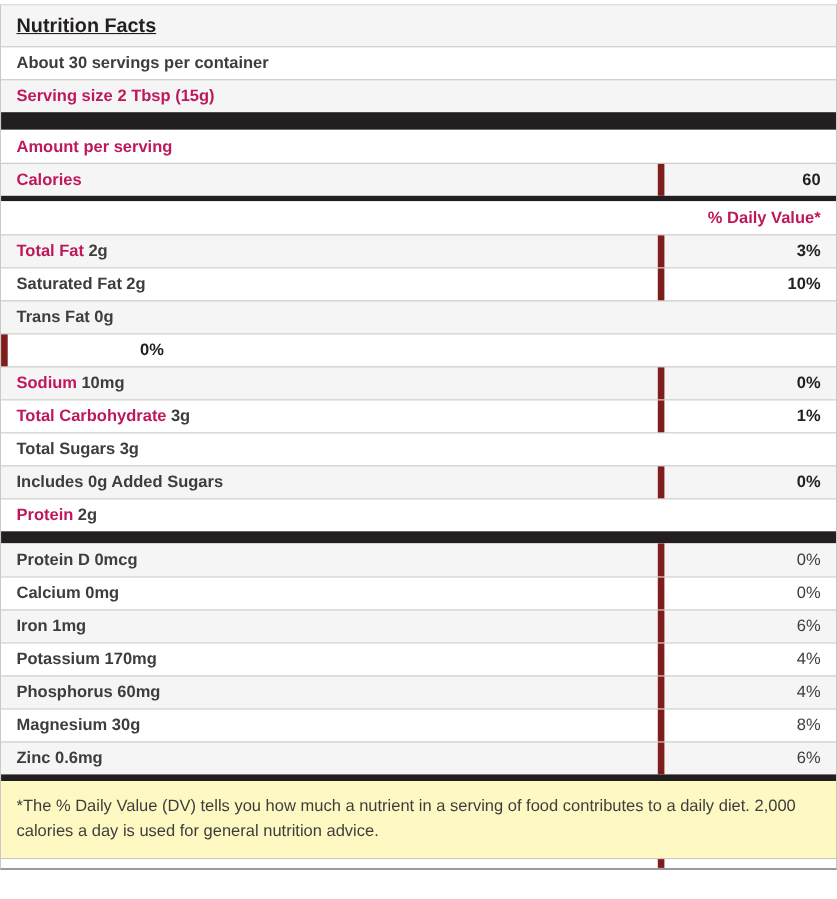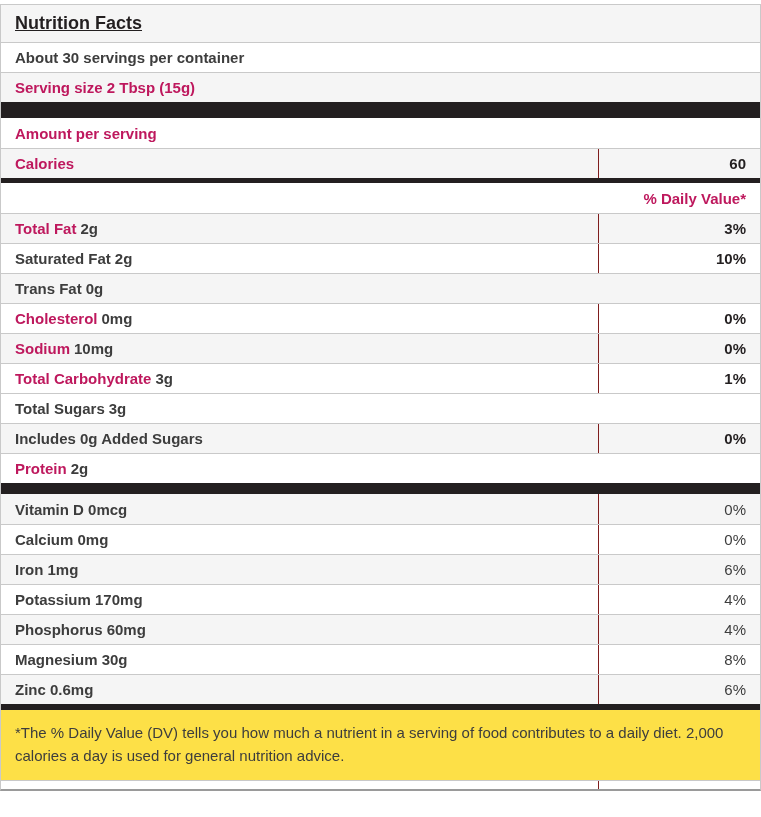--- a/index.html
+++ b/index.html
@@ -34,21 +34,21 @@
   .cell-left {
     flex: 1;
     display: flex;
     align-items: center;
     padding: 0 14px;
     min-width: 0;
   }
   .cell-right {
     width: 162px;
     box-sizing: border-box;
-    border-left: 1px solid #7f1d1d;
+    border-left: 6px solid #7f1d1d;
     display: flex;
     align-items: center;
     justify-content: flex-end;
     padding: 0 14px;
   }
   .cell-full {
     flex: 1;
     display: flex;
     align-items: center;
     padding: 0 14px;
@@ -64,21 +64,21 @@
   .normal { font-weight: 700; color: #3d3d3d; }
   .amt { margin-left: 4px; }
   .dv-bold { font-weight: 700; color: #231f20; }
   .dv-normal { font-weight: 400; color: #3d3d3d; }
   .black-bar { background: #231f20; }
   .bar-lg { height: 16px; }
   .bar-sm { height: 5px; }
   .bar-md { height: 11px; }
   .bar-ft { height: 6px; }
   .footnote {
-    background: #fde047;
+    background: #fef9c3;
     padding: 11px 14px 12px 14px;
     line-height: 1.55;
     font-size: 15px;
     color: #3d3d3d;
   }
   .trailing-row {
     display: flex;
     min-height: 8px;
     border-top: 1px solid #c9c9c9;
     background: #ffffff;
@@ -137,24 +137,20 @@
   </div>
 
   <div class="row gray">
     <div class="cell-full">
       <span class="normal">Trans Fat</span>
       <span class="normal amt">0g</span>
     </div>
   </div>
 
   <div class="row white">
-    <div class="cell-left">
-      <span class="bold">Cholesterol</span>
-      <span class="normal amt">0mg</span>
-    </div>
     <div class="cell-right dv-bold">0%</div>
   </div>
 
   <div class="row gray">
     <div class="cell-left">
       <span class="bold">Sodium</span>
       <span class="normal amt">10mg</span>
     </div>
     <div class="cell-right dv-bold">0%</div>
   </div>
@@ -185,21 +181,21 @@
   <div class="row white">
     <div class="cell-full">
       <span class="bold">Protein</span>
       <span class="normal amt">2g</span>
     </div>
   </div>
 
   <div class="black-bar bar-md"></div>
 
   <div class="row gray after-bar">
-    <div class="cell-left normal">Vitamin D 0mcg</div>
+    <div class="cell-left normal">Protein D 0mcg</div>
     <div class="cell-right dv-normal">0%</div>
   </div>
 
   <div class="row white">
     <div class="cell-left normal">Calcium 0mg</div>
     <div class="cell-right dv-normal">0%</div>
   </div>
 
   <div class="row gray">
     <div class="cell-left normal">Iron 1mg</div>

